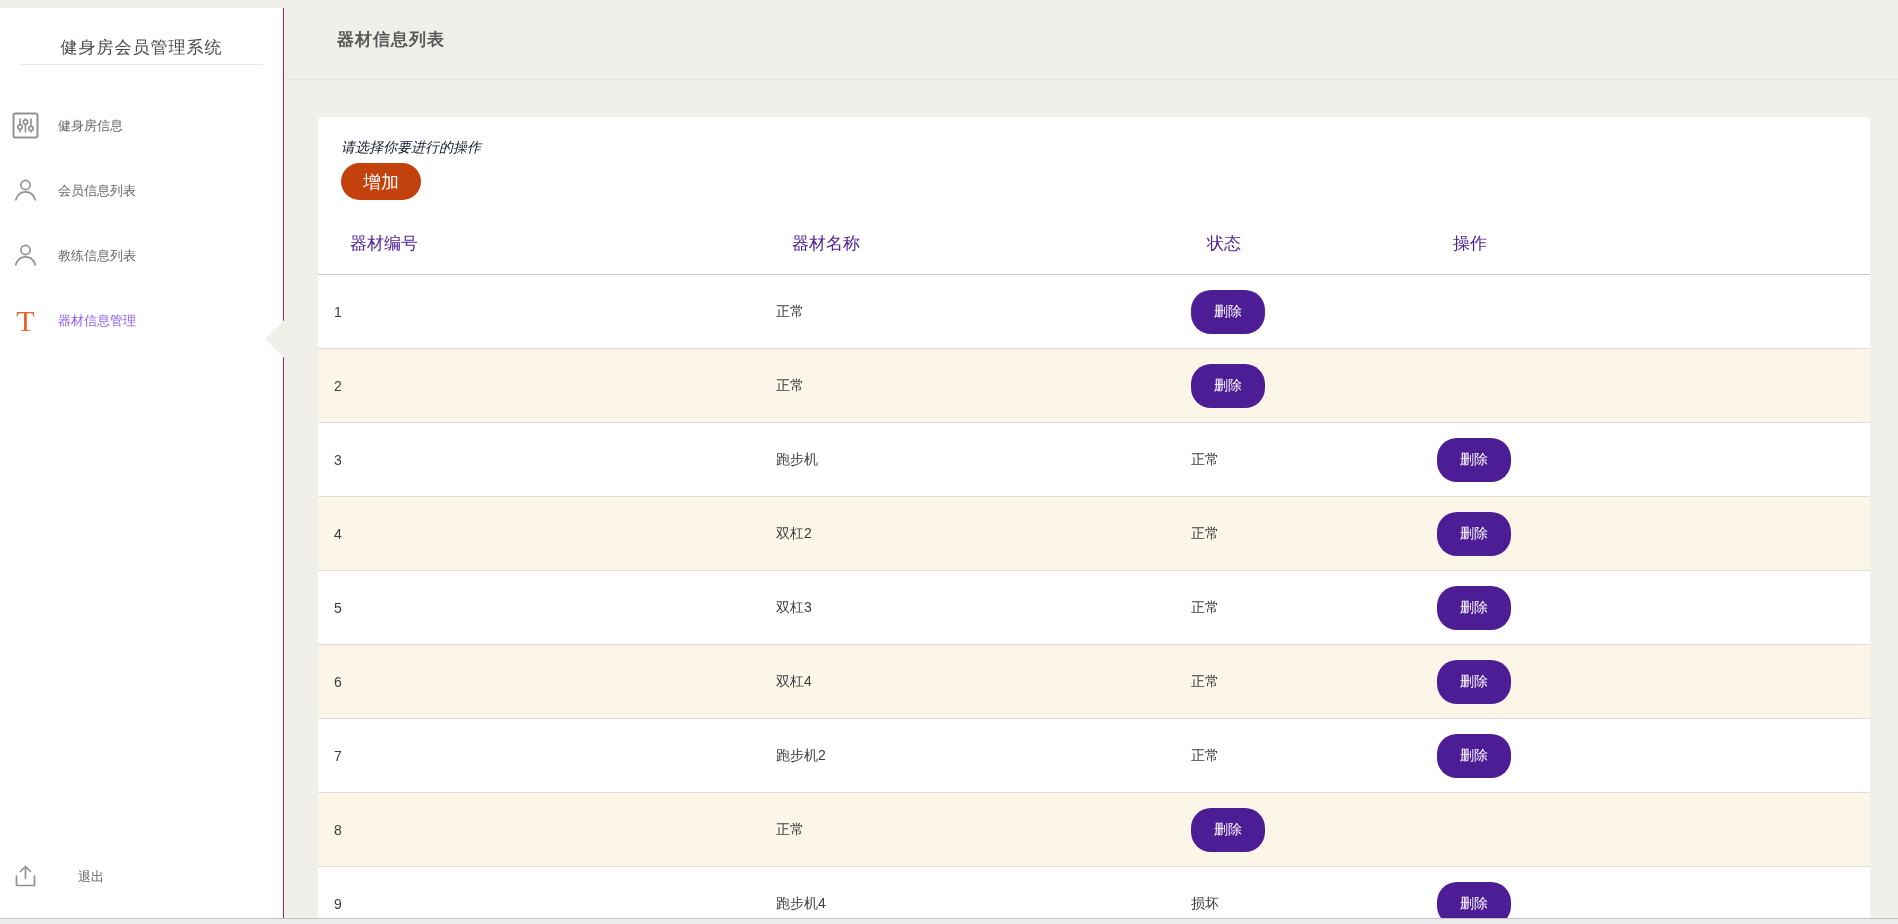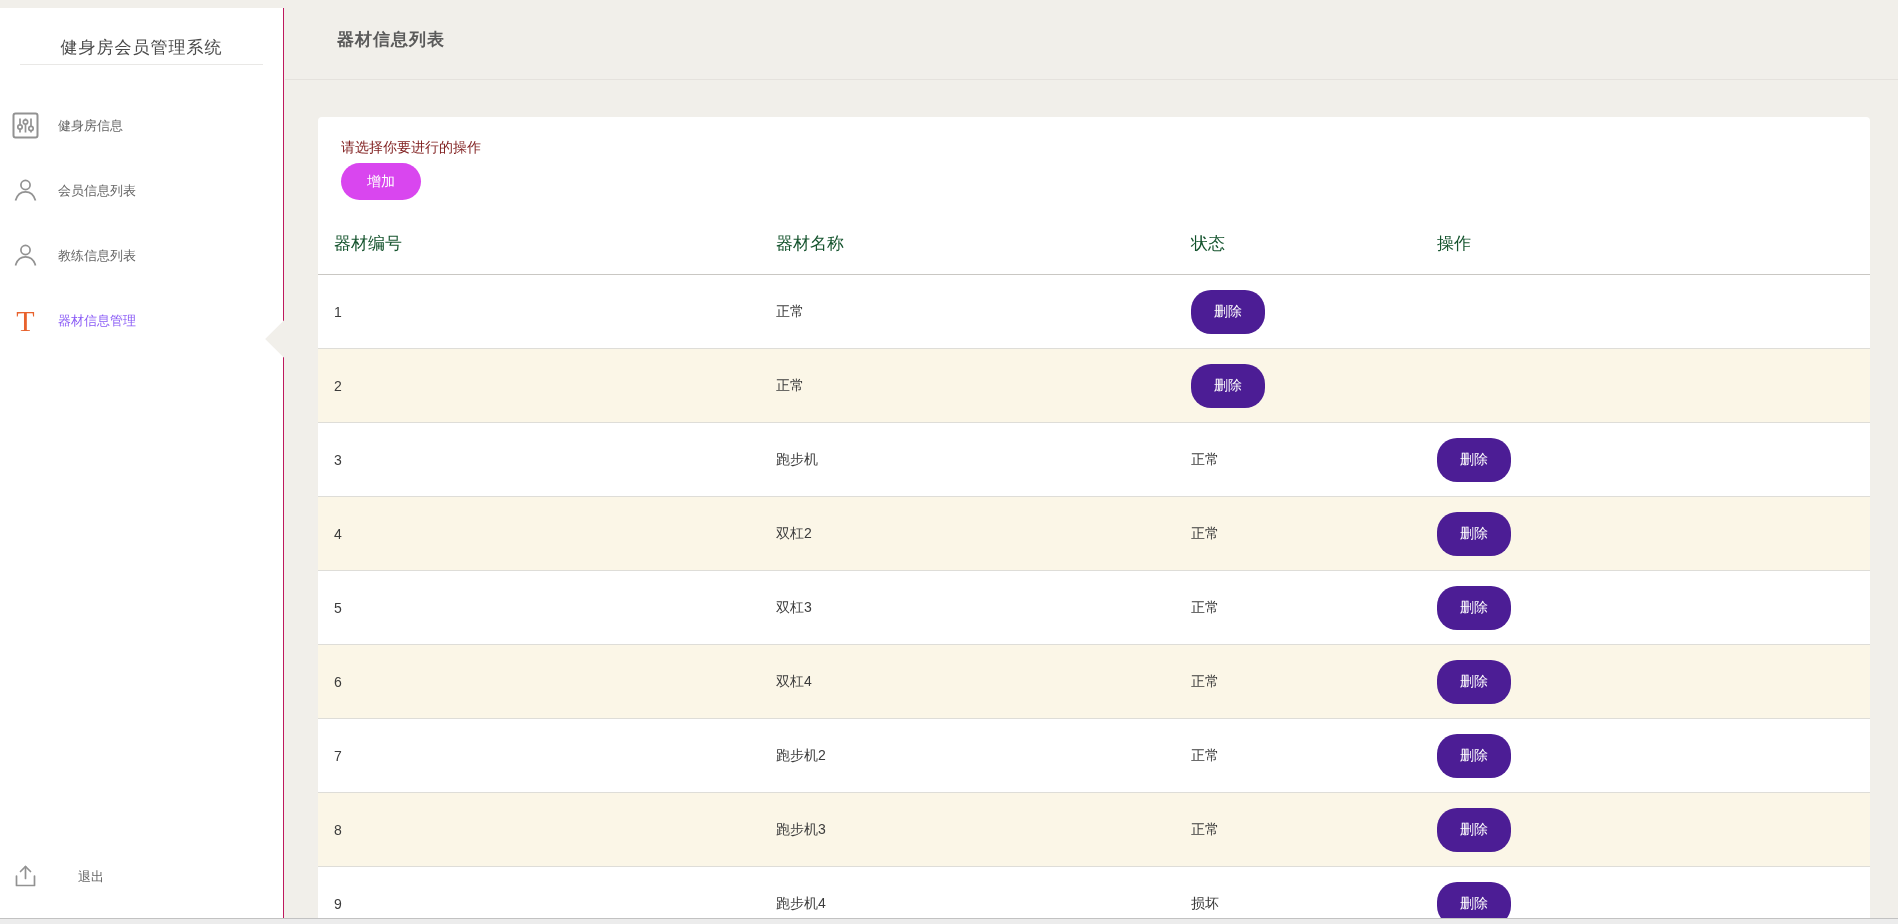--- a/index.html
+++ b/index.html
@@ -50,33 +50,33 @@
     border-bottom:1px solid #e5e2dd;
     font-family:Liberation Serif, serif;
   }
   .page-title { font-size:17px; font-weight:bold; color:#5a5a5a; letter-spacing:1px; }
 
   .card {
     margin:37px 28px 0 33px; background:#fff; border-radius:4px;
     min-height:880px;
   }
   .card-top { padding:21px 0 0 23px; }
-  .prompt { font-size:14px; line-height:18px; color:#7f1d1d; }
+  .prompt { font-size:14px; line-height:18px; color:#0f172a;font-style:italic; }
   .add-btn {
     margin-top:7px; min-width:80px; height:37px; padding:0 22px;
-    border:none; border-radius:19px; background:#d946ef;
-    color:#fff; font-size:14px; cursor:pointer;
+    border:none; border-radius:19px; background:#c2410c;
+    color:#fff; font-size:18px; cursor:pointer;
     font-family:inherit;
   }
 
   .thead {
     display:grid; grid-template-columns:442px 415px 246px 1fr;
-    padding-left:16px; height:75px; align-items:center; padding-top:12px;
+    padding-left:32px; height:75px; align-items:center; padding-top:12px;
     border-bottom:1px solid #c9c7c3;
-    font-size:17px; color:#14532d;
+    font-size:17px; color:#4c1d95;
   }
   .trow {
     display:grid; grid-template-columns:442px 415px 246px 1fr;
     padding-left:16px; height:74px; align-items:center;
     border-bottom:1px solid #deddd8;
     font-size:14px; color:#3b3b3b;
   }
   .trow.alt { background:#fbf6e7; }
   .del-btn {
     width:74px; height:44px; border:none; border-radius:20px;
@@ -211,21 +211,20 @@
         <button class="del-btn">删除</button>
       </div>
         <div class="trow" style="">
         <span>7</span>
         <span>跑步机2</span>
         <span>正常</span>
         <button class="del-btn">删除</button>
       </div>
         <div class="trow alt" style="">
         <span>8</span>
-        <span>跑步机3</span>
         <span>正常</span>
         <button class="del-btn">删除</button>
       </div>
         <div class="trow" style="">
         <span>9</span>
         <span>跑步机4</span>
         <span>损坏</span>
         <button class="del-btn">删除</button>
       </div>
       </div>

